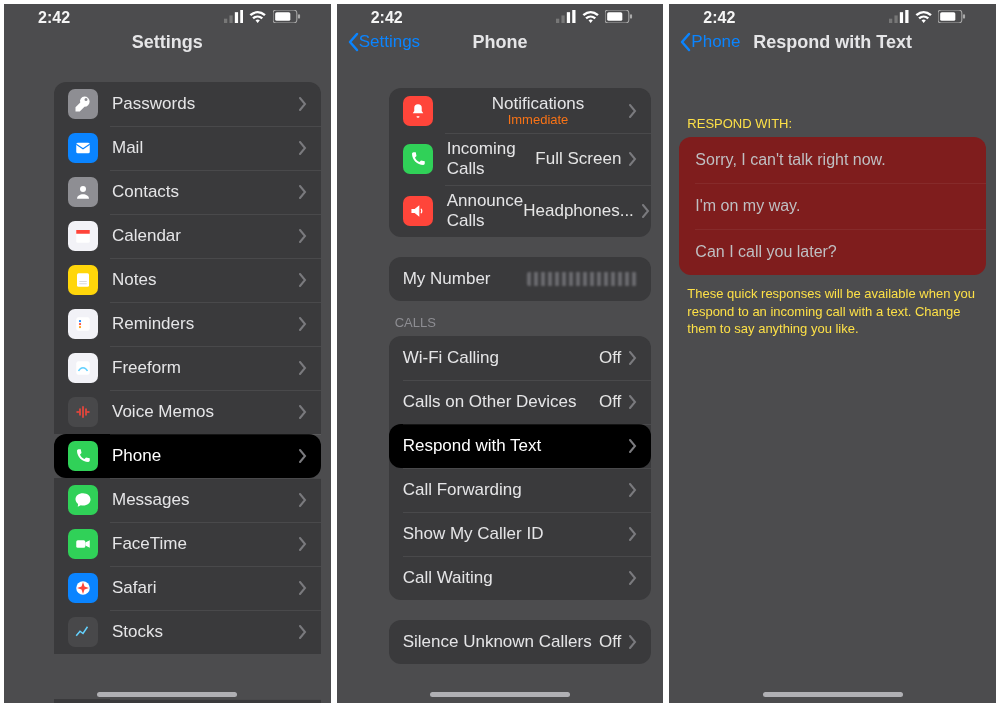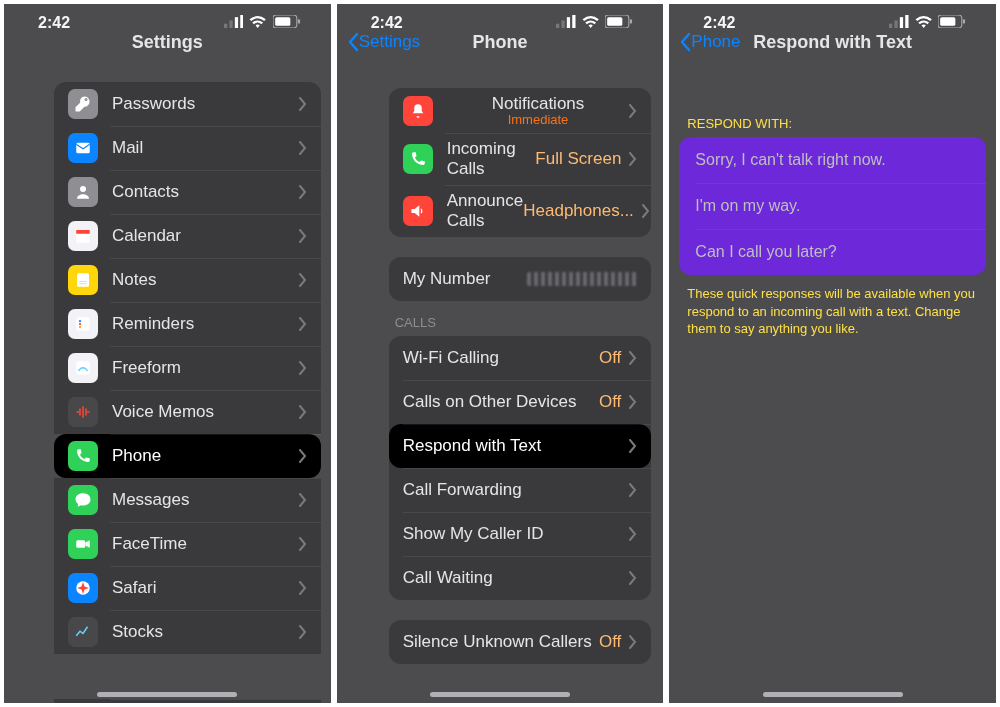--- a/index.html
+++ b/index.html
@@ -17,21 +17,21 @@
     height: 699px;
     background: #6a6a6c;
     position: relative;
     overflow: hidden;
     border-radius: 0;
   }
   .status-bar {
     height: 28px;
     display: flex;
     justify-content: space-between;
-    align-items: flex-end;
+    align-items: center;
     padding: 0 30px 0 34px;
     color: #f5f5f5;
     font-size: 16px;
     font-weight: 600;
   }
   .status-icons { display:flex; gap:6px; align-items:center; }
   .signal, .wifi, .battery { display:inline-block; }
   .signal svg, .wifi svg, .battery svg { height:13px; }
   .nav-bar {
     height: 50px;
@@ -70,21 +70,21 @@
   }
   .icon-row + .icon-row::before { left:56px; }
   .app-icon {
     width:30px; height:30px; border-radius:7px; margin-right:14px;
     display:flex; align-items:center; justify-content:center; color:#fff;
     flex-shrink:0;
   }
   .app-icon svg { width:18px; height:18px; }
   .row-label { color:#fff; font-size:17px; flex:1; }
   .row-sub { color:#f97316; font-size:13px; }
-  .row-value { color:#fdba74; font-size:17px; margin-right:8px; }
+  .row-value { color:#e5e5e5; font-size:17px; margin-right:8px; }
   .chev { color:#5a5a5e; flex-shrink:0; }
   .chev svg { width:8px; height:14px; display:block; }
   .highlight {
     background:#000 !important;
     border-radius:12px;
   }
   .highlight .row-label { color:#fff; }
   .list-plain { margin: 0 10px; }
   .list-plain .row { background:#1c1c1e; }
   .list-plain .row:first-child { border-top-left-radius:12px; border-top-right-radius:12px; }
@@ -122,21 +122,21 @@
   .screen3 .resp-group { background:#111113; }
   .screen3 .resp-row { color:#bfbfc2; }
 
   .screen { background:#4c4c4e; }
   .screen .group, .screen .list-plain .row, .screen .resp-group { background:#3a3a3c; }
   .screen .row-label { color:#e5e5e7; }
   .screen .nav-title { color:#e5e5e7; }
   .screen .row.highlight { background:#000 !important; }
   .screen .row.highlight .row-label { color:#fff; }
 
-  .screen3 .resp-group { background:#6d28d9; }
+  .screen3 .resp-group { background:#7f1d1d; }
   .screen3 { background:#4c4c4e; }
   .screen3 .section-header, .screen3 .footer-note { color:#fde047; }
 
   .notif-stack { display:flex; flex-direction:column;text-align:center; }
   .notif-stack .row-sub { margin-top:-2px; }
 
   .icon-grey{background:#8e8e93}.icon-blue{background:#0a84ff}.icon-green{background:#30d158}
   .icon-red{background:#ff453a}.icon-yellow{background:#ffd60a}.icon-darkgrey{background:#48484a}
   .icon-white{background:#f2f2f7;}
 </style>

